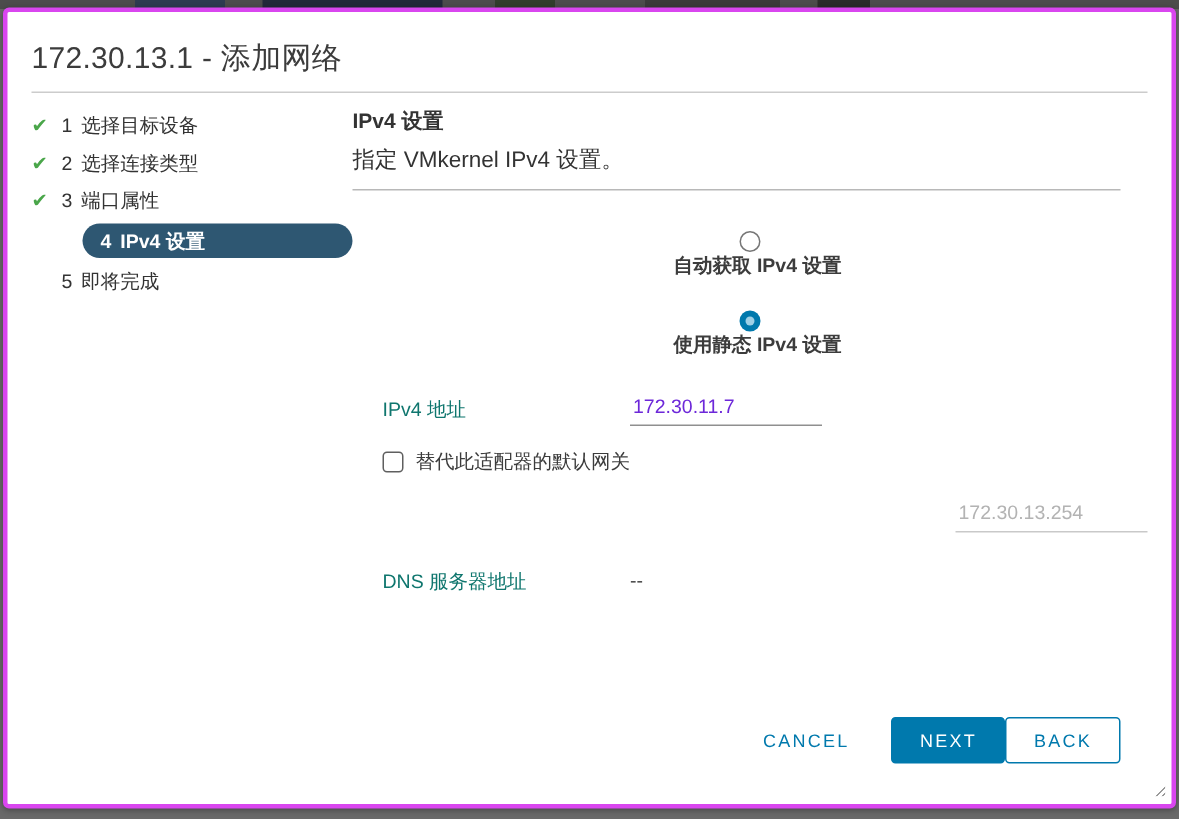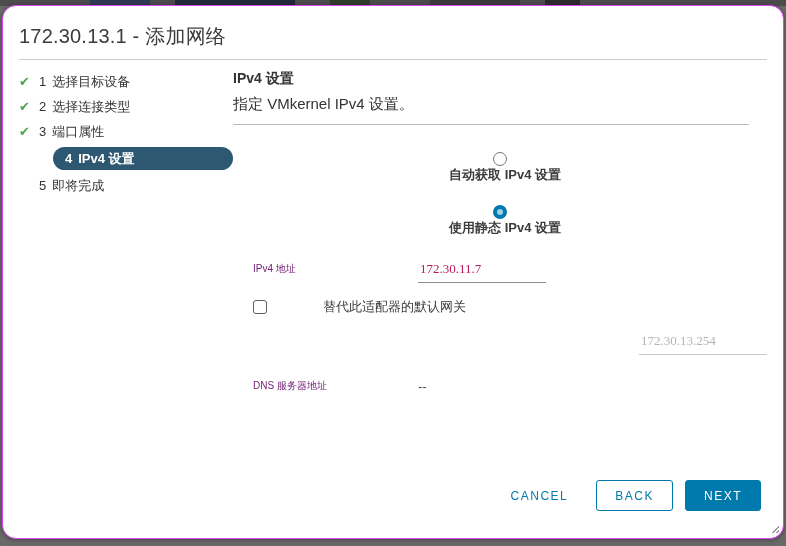--- a/index.html
+++ b/index.html
@@ -18,22 +18,22 @@
   .bd-seg.s1 { left: 90px;  width: 60px;  background: #2e3b52; }
   .bd-seg.s2 { left: 175px; width: 120px; background: #22293a; }
   .bd-seg.s3 { left: 330px; width: 40px;  background: #303d2c; }
   .bd-seg.s4 { left: 430px; width: 90px;  background: #3a3a3a; }
   .bd-seg.s5 { left: 545px; width: 35px;  background: #2b2b2b; }
 
   
   .dialog {
     position: absolute; left: 2px; right: 2px; top: 5px; bottom: 7px;
     background: #ffffff;
-    border: 1px solid #d946ef;
-    border-radius: 14px;
+    border: 3px solid #d946ef;
+    border-radius: 4px;
     box-shadow: 0 1px 4px rgba(0,0,0,.35);
   }
 
   .dialog-title {
     font-size: 20px; font-weight: 300; color: #3c3c3c;
     padding: 17px 16px 9px 16px;
     letter-spacing: .2px;
   }
   .title-divider { border: none; border-top: 1px solid #cccccc; margin: 0 16px; }
 
@@ -75,30 +75,30 @@
   .radio-circle.selected { border: none; background: #0079ad; position: relative; }
   .radio-circle.selected::after {
     content: ""; position: absolute; left: 4px; top: 4px;
     width: 6px; height: 6px; border-radius: 50%; background: #9ed0e6;
   }
   .radio-label { font-size: 13px; font-weight: 600; color: #3c3c3c; margin-left: 10px; }
 
   
   .form { margin-top: 15px; }
   .form-row { display: flex; align-items: flex-start; padding-left: 20px; margin-bottom: 15px; }
-  .form-label { width: 165px; flex: none; font-size: 10px; color: #701a75; padding-top: 4px; }
+  .form-label { width: 165px; flex: none; font-size: 13px; color: #0f766e; padding-top: 4px; }
   .text-input {
-    width: 128px; font-size: 13px; color: #be185d;
+    width: 128px; font-size: 13px; color: #6d28d9;
     border: none; border-bottom: 1px solid #8f8f8f;
     padding: 3px 2px 5px 2px; outline: none; background: transparent;
-    font-family: Liberation Serif, serif;
+    font-family: Liberation Sans, sans-serif;
   }
   .text-input:disabled { border-bottom-color: #c9c9c9; }
   .text-input.ghost::placeholder { color: #b3b3b3; opacity: 1; }
-  .checkbox-row { display: flex; align-items: center; gap: 48px; }
+  .checkbox-row { display: flex; align-items: center; }
   .checkbox {
     appearance: none; -webkit-appearance: none;
     width: 14px; height: 14px; border: 1px solid #5f5f5f; border-radius: 3px;
     background: #fff; margin: 0; cursor: pointer;
   }
   .checkbox-label { font-size: 13px; color: #3c3c3c; margin-left: 8px; cursor: pointer; }
   .gateway-input-row { margin-top: 14px; margin-bottom: 20px; justify-content: flex-end; }
   .static-value { font-size: 13px; color: #464646; padding-top: 4px; }
 
   
@@ -233,19 +233,19 @@
           <span class="static-value">--</span>
         </div>
 
       </div>
 
     </main>
   </div>
 
   <div class="footer">
     <button class="btn-link">CANCEL</button>
+    <button class="btn btn-primary">NEXT</button>
     <button class="btn btn-outline">BACK</button>
-    <button class="btn btn-primary">NEXT</button>
   </div>
 
   <div class="resize-grip"></div>
 
 </div>
 
 </body></html>

